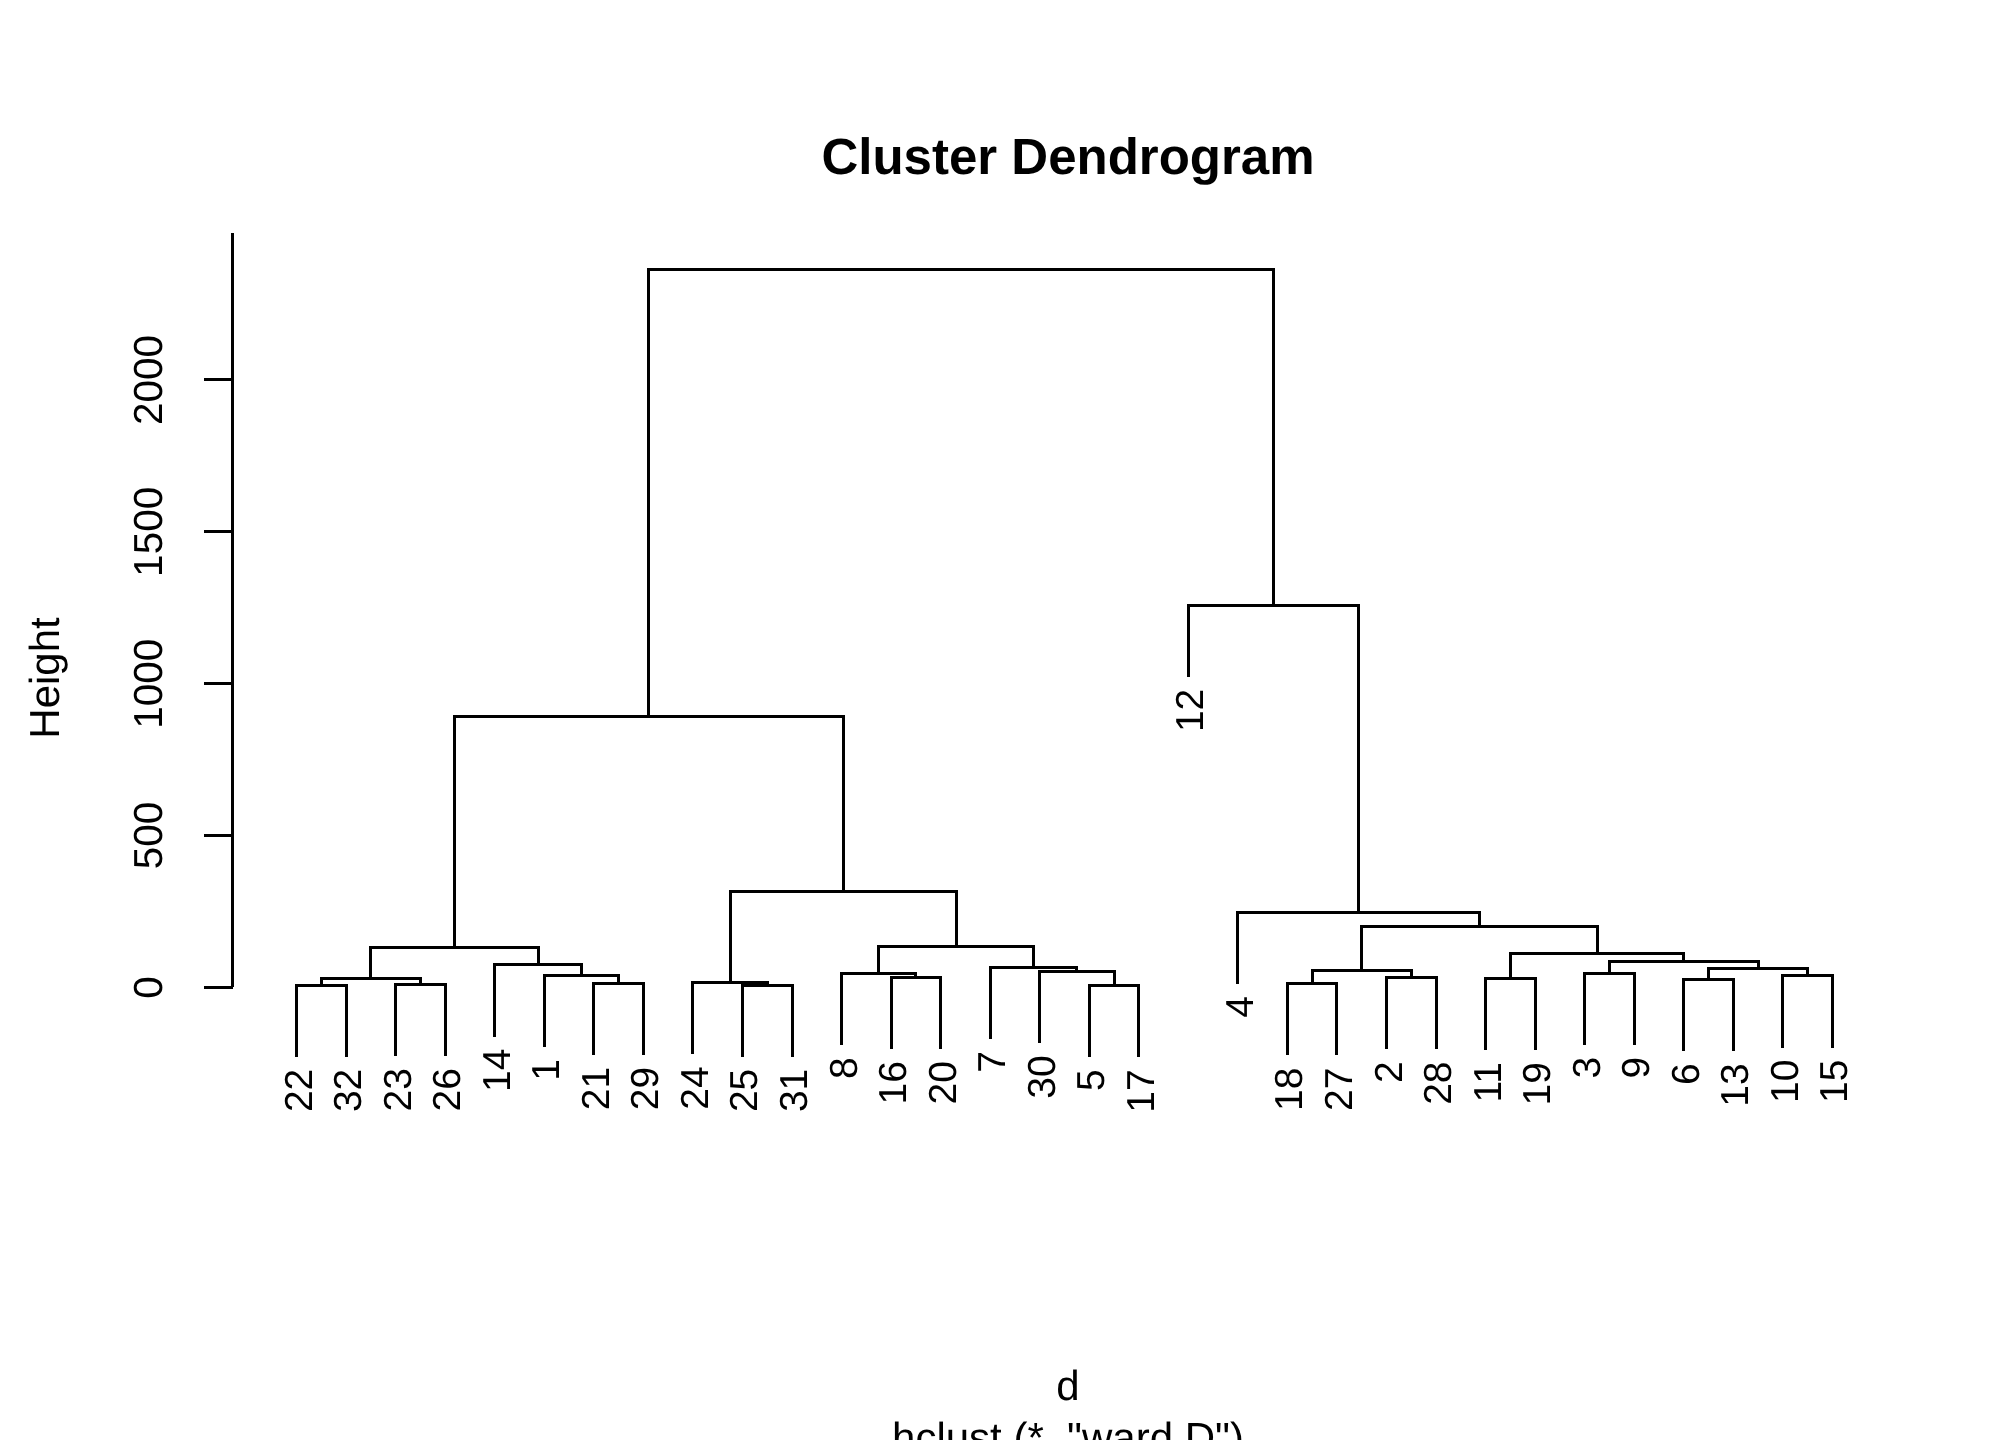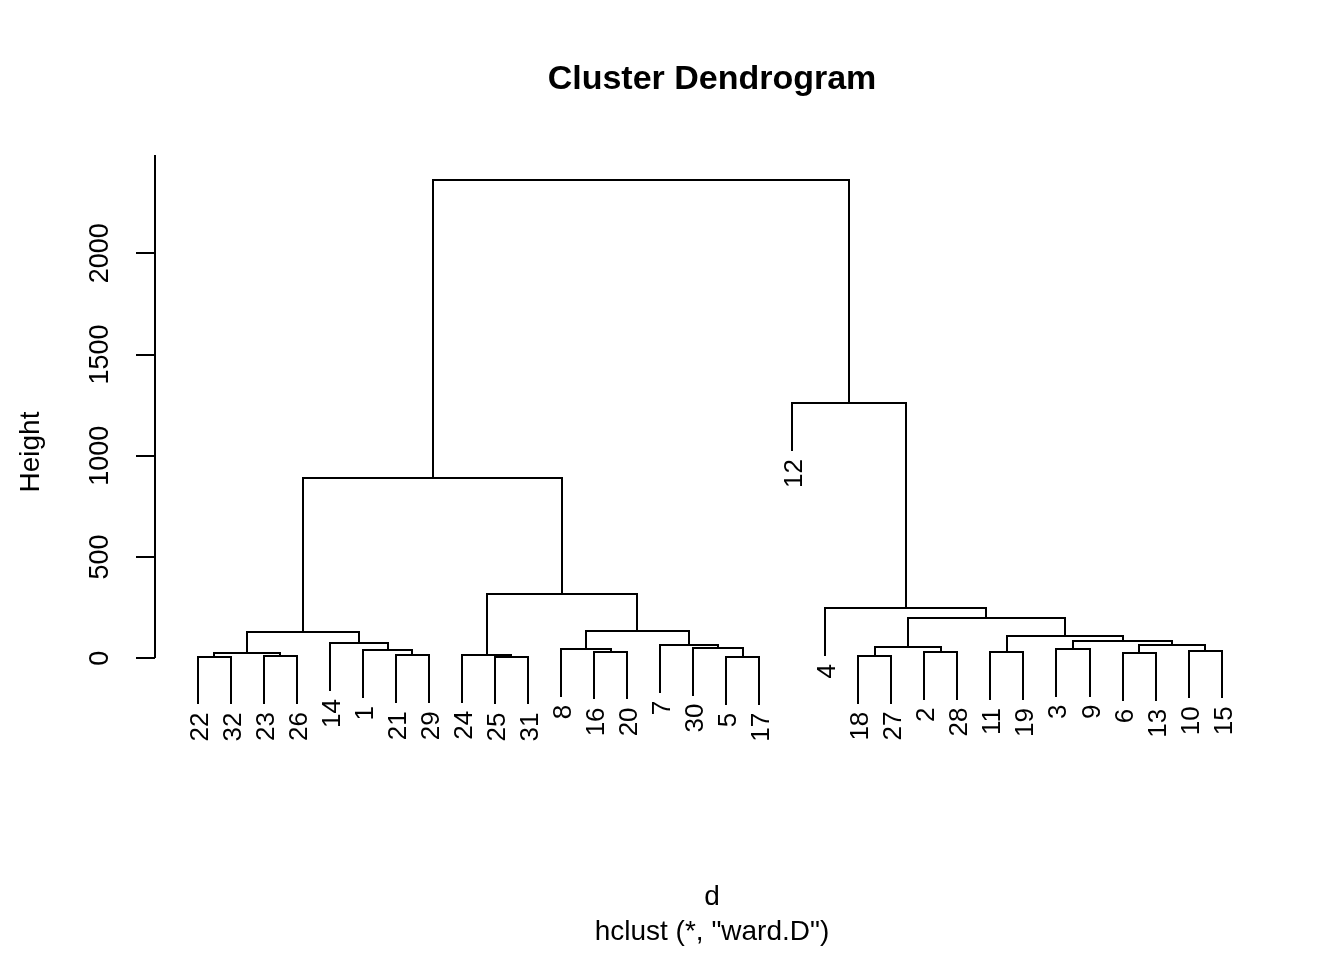--- a/index.html
+++ b/index.html
@@ -1,19 +1,19 @@
 <!DOCTYPE html>
 <html><head>
 <meta charset="utf-8">
 <style>
   html,body{margin:0;padding:0;background:#ffffff;}
   body{width:1344px;height:960px;position:relative;overflow:hidden;
        font-family:"Liberation Sans",sans-serif;color:#000;}
   .fig{position:absolute;inset:0;}
-  .center-band{position:absolute;left:80px;width:1264px;text-align:center;}
+  .center-band{position:absolute;left:80px;width:1264px;text-align:center;margin-top:28px;}
   #chart-title{top:58px;font-size:34px;font-weight:bold;}
   #xlabel{top:880px;font-size:28px;}
   #subtitle{top:915px;font-size:28px;}
   #ylabel{position:absolute;left:-30px;top:438px;width:120px;height:28px;line-height:28px;
           text-align:center;font-size:28px;transform:rotate(-90deg);}
   svg{position:absolute;left:0;top:0;}
   svg text{font-family:"Liberation Sans",sans-serif;fill:#000;}
 </style>
 </head>
 <body>

